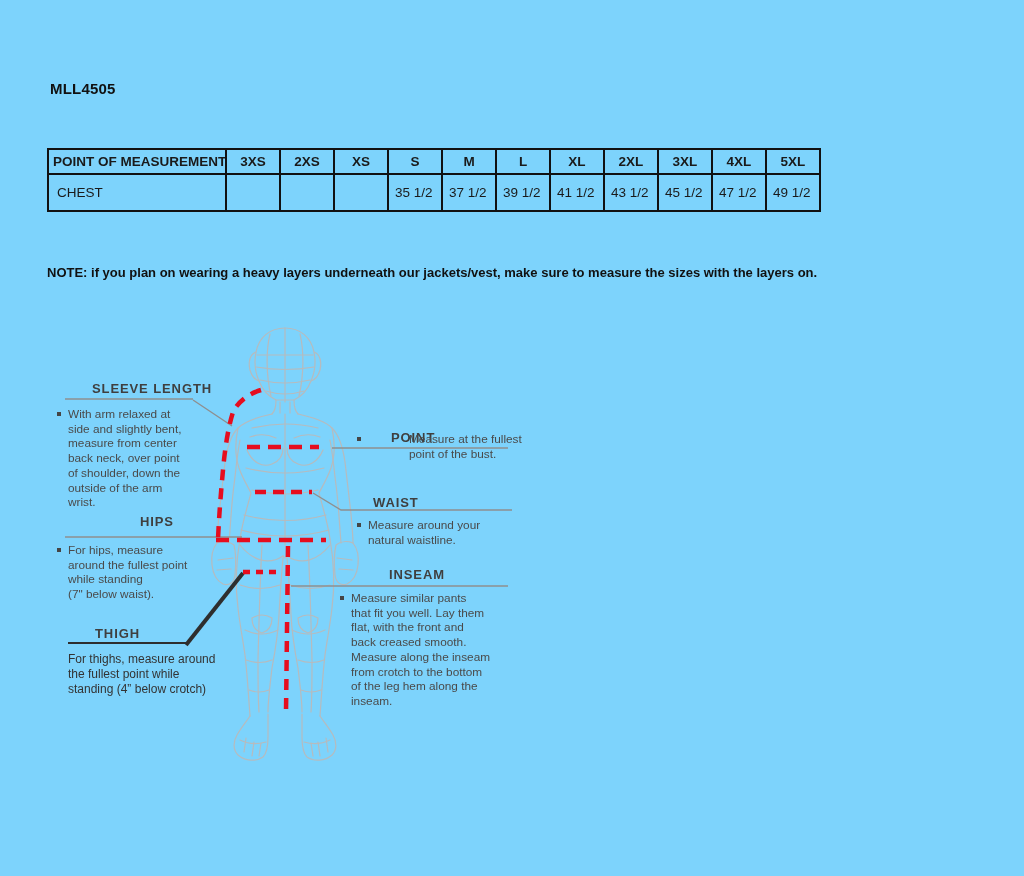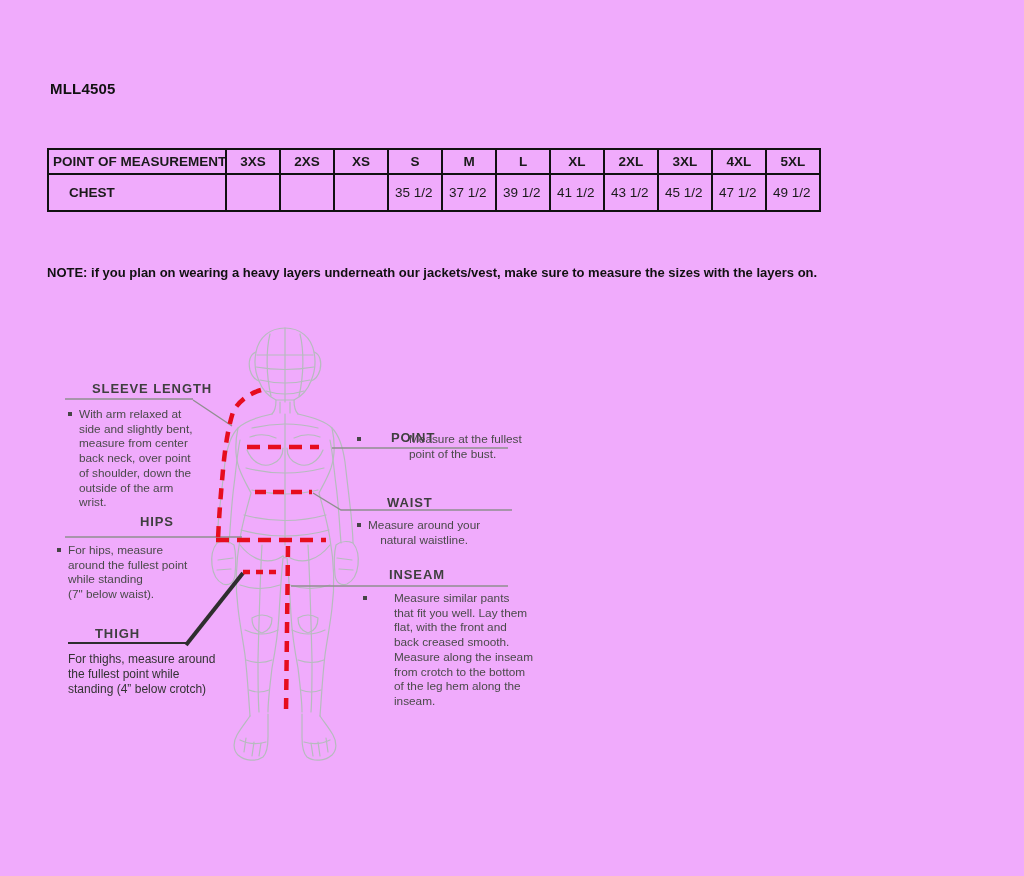--- a/index.html
+++ b/index.html
@@ -1,33 +1,33 @@
 <!DOCTYPE html>
 <html><head>
 <meta charset="utf-8">
 <style>
   html,body{margin:0;padding:0;background:#fff;}
   .page{
-    position:relative;width:1024px;height:876px;background:#f0abfc;overflow:hidden;
+    position:relative;width:1024px;height:876px;background:#7dd3fc;overflow:hidden;
     font-family:"Liberation Sans",sans-serif;color:#1a1a1a;
   }
   .abs{position:absolute;}
   
   .doc-title{left:50px;top:80px;font-size:15px;font-weight:bold;color:#111;letter-spacing:0.2px;}
   
   .size-table-wrap{left:47px;top:148px;}
   table.size-table{border-collapse:collapse;table-layout:fixed;width:772px;}
   table.size-table td,table.size-table th{
     border:2px solid #111;overflow:hidden;white-space:nowrap;
     font-size:13.5px;vertical-align:middle;
   }
   table.size-table th{height:23px;font-weight:bold;text-align:center;padding:0 2px;margin-left:36px;}
   table.size-table th.pom{text-align:left;padding-left:4px;}
   table.size-table td{height:33px;font-weight:normal;text-align:left;padding-left:6px;}
-  table.size-table td.rowlabel{font-weight:bold;padding-left:20px;}
+  table.size-table td.rowlabel{font-weight:normal;padding-left:8px;}
   col.c-pom{width:178px;} col.c-size{width:54px;}
   
   .note-text{left:47px;top:265px;width:800px;font-size:13px;font-weight:bold;color:#111;}
   
   .dg-label{font-size:13px;font-weight:bold;letter-spacing:0.9px;color:#3f3f3f;margin-left:27px;}
   .dg-desc{display:flex;align-items:flex-start;font-size:11.8px;line-height:14.7px;color:#4a4a4a;}
   .dg-desc .txt{white-space:pre-line;}
   .bullet{flex:0 0 auto;width:4px;height:4px;background:#454545;margin:5px 7px 0 0;}
   .thigh-desc{font-size:12px;line-height:15px;color:#333;white-space:pre-line;}
   svg{position:absolute;left:0;top:0;pointer-events:none;}
@@ -177,21 +177,21 @@
         <td>47 1/2</td>
         <td>49 1/2</td>
       </tr>
     </tbody>
       </table>
   </div>
 
   <div class="abs note-text layer-text">NOTE: if you plan on wearing a heavy layers underneath our jackets/vest, make sure to measure the sizes with the layers on.</div>
 
   <div class="abs dg-label layer-text" style="left:65px;top:381px;">SLEEVE LENGTH</div>
-  <div class="abs dg-desc layer-text" style="left:68px;top:407px;width:160px;">
+  <div class="abs dg-desc layer-text" style="left:57px;top:407px;width:160px;">
     <span class="bullet"></span>
     <span class="txt">With arm relaxed at
 side and slightly bent,
 measure from center
 back neck, over point
 of shoulder, down the
 outside of the arm
 wrist.</span>
   </div>
 
@@ -209,29 +209,29 @@
 the fullest point while
 standing (4” below crotch)</div>
 
   <div class="abs dg-label layer-text" style="left:364px;top:430px;">POINT</div>
   <div class="abs dg-desc layer-text" style="left:357px;top:432px;width:165px;gap:41px;">
     <span class="bullet"></span>
     <span class="txt">Measure at the fullest
 point of the bust.</span>
   </div>
 
-  <div class="abs dg-label layer-text" style="left:360px;top:495px;">WAIST</div>
-  <div class="abs dg-desc layer-text" style="left:357px;top:518px;width:165px;text-align:center;">
+  <div class="abs dg-label layer-text" style="left:346px;top:495px;">WAIST</div>
+  <div class="abs dg-desc layer-text" style="left:357px;top:518px;width:165px;">
     <span class="bullet"></span>
     <span class="txt">Measure around your
 natural waistline.</span>
   </div>
 
   <div class="abs dg-label layer-text" style="left:362px;top:567px;">INSEAM</div>
-  <div class="abs dg-desc layer-text" style="left:363px;top:591px;width:170px;justify-content:space-between;">
+  <div class="abs dg-desc layer-text" style="left:340px;top:591px;width:170px;">
     <span class="bullet"></span>
     <span class="txt">Measure similar pants
 that fit you well. Lay them
 flat, with the front and
 back creased smooth.
 Measure along the inseam
 from crotch to the bottom
 of the leg hem along the
 inseam.</span>
   </div>

